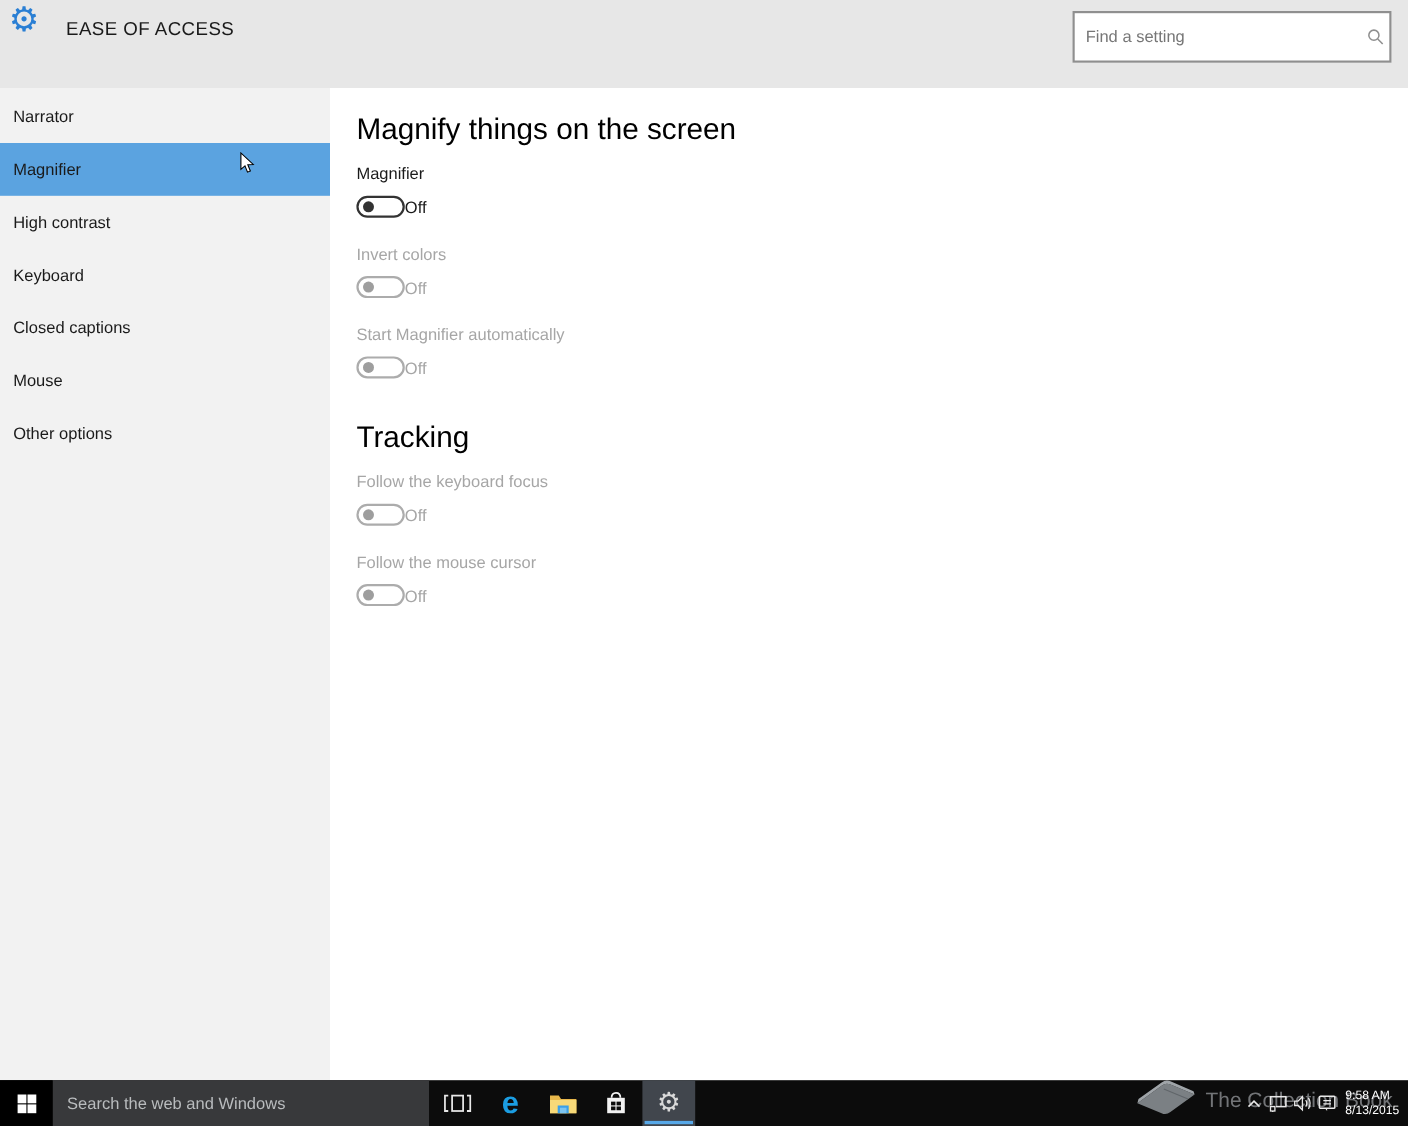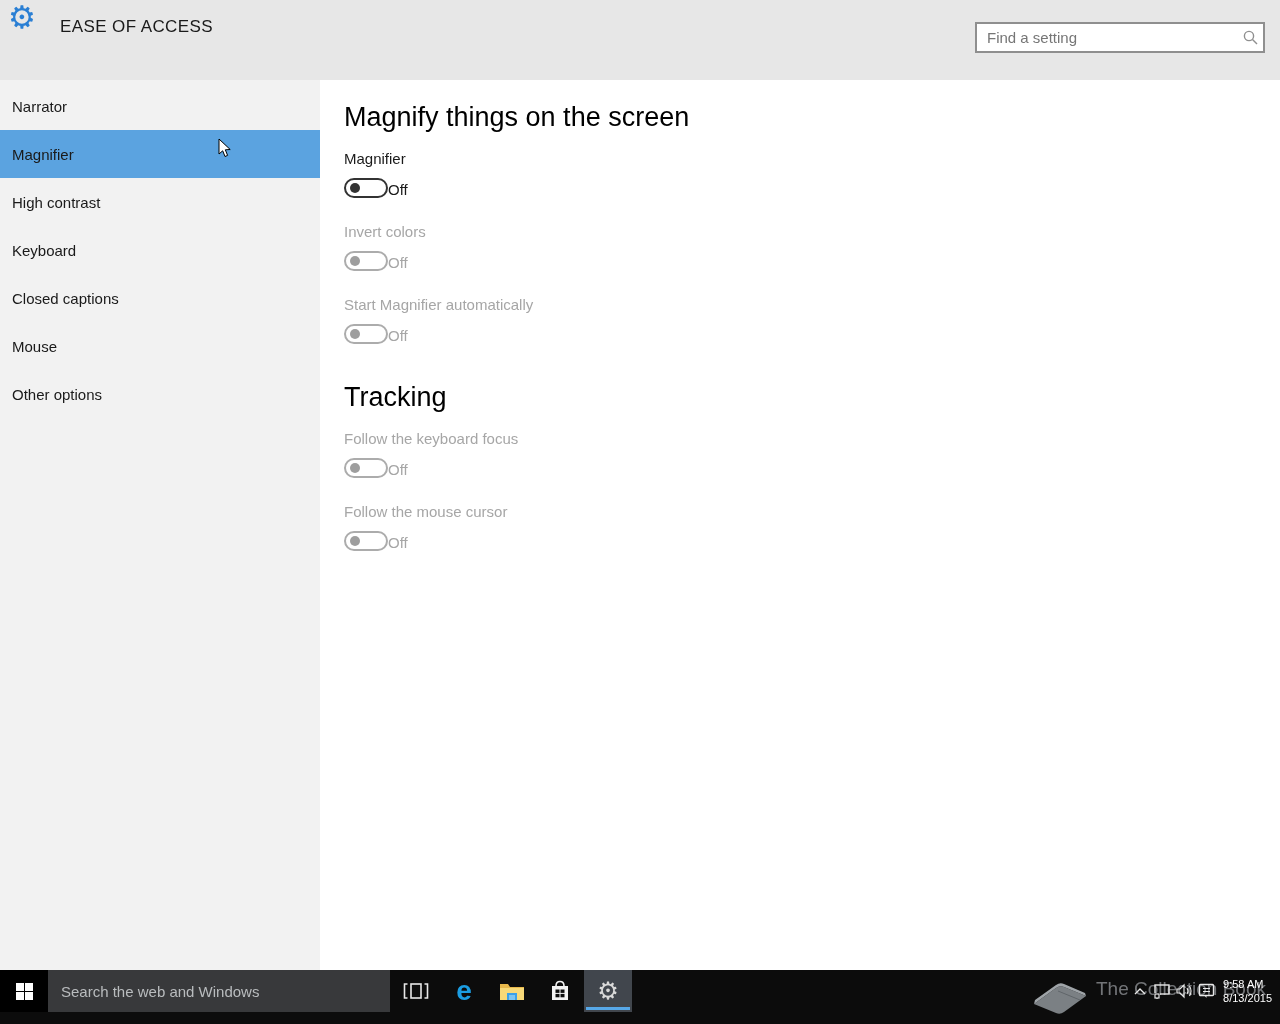--- a/index.html
+++ b/index.html
@@ -14,52 +14,52 @@
                  display:flex; align-items:center; justify-content:center; color:#1a1a1a; }
   .back-button svg { display:block; }
   .window-title { position:absolute; left:60px; top:8px; font-size:13px; color:#1a1a1a; }
   .caption-buttons { position:absolute; right:0; top:0; display:flex; }
   .caption-btn { width:46px; height:30px; display:flex; align-items:center; justify-content:center; color:#1a1a1a; }
   .caption-btn svg { display:block; }
 
   .header-row { position:relative; height:50px; }
   .gear-icon { position:absolute; left:8px; top:-4px; font-size:31px; color:#2a7fd4; line-height:44px; }
   .category-title { position:absolute; left:60px; top:17px; font-size:17px; color:#1a1a1a; letter-spacing:0.4px; }
-  .search-box { position:absolute; right:15px; top:22px; width:290px; height:31px; background:#fff;
+  .search-box { position:absolute; right:15px; top:10px; width:290px; height:47px; background:#fff;
                 border:2px solid #8f8f8f; display:flex; align-items:center; }
   .search-box input { flex:1; border:0; outline:0; background:transparent; font-size:15px; color:#767676;
                       padding:0 0 0 10px; font-family:inherit; }
   .search-box input::placeholder { color:#767676; opacity:1; }
   .search-glyph { width:26px; display:flex; align-items:center; justify-content:center; }
 
   
   .app-body { position:absolute; top:80px; left:0; width:1078px; height:902px; background:#fff; }
   .sidebar { position:absolute; left:0; top:0; width:320px; height:902px; background:#f2f2f2; padding-top:2px; }
   .nav-item { height:48px; display:flex; align-items:center; padding-left:12px; font-size:15px; color:#1a1a1a; cursor:default; }
   .nav-item.selected { background:#5ba3e0; }
 
-  .main { position:absolute; left:320px; top:0; width:960px; height:902px; background:#fff; padding:21px 0 0 24px; }
+  .main { position:absolute; left:300px; top:0; width:960px; height:902px; background:#fff; padding:21px 0 0 24px; }
   .group-heading { font-size:27px; font-weight:300; color:#000; line-height:32px; margin-bottom:17px; }
   .section-tracking { margin-top:37px; }
   .setting { margin-bottom:25px; }
   .setting-label { font-size:15px; color:#1a1a1a; margin-bottom:11px; }
   .toggle-row { display:flex; align-items:flex-end; }
   .toggle { position:relative; width:44px; height:20px; border:2px solid #333; border-radius:11px; background:#fff; }
   .toggle::after { content:""; position:absolute; left:4px; top:3px; width:10px; height:10px; border-radius:50%; background:#333; }
   .toggle-state { font-size:15px; color:#1a1a1a; }
   .setting.disabled .setting-label { color:#a6a6a6; }
   .setting.disabled .toggle { border-color:#acacac; }
   .setting.disabled .toggle::after { background:#9e9e9e; }
   .setting.disabled .toggle-state { color:#a6a6a6; }
 
   
   .cursor { position:absolute; left:218px; top:138px; z-index:50; pointer-events:none; }
 
   
-  .taskbar { position:absolute; left:0; bottom:0; width:1280px; height:54px; background:#0c0c0c; }
+  .taskbar { position:absolute; left:0; bottom:0; width:1280px; height:42px; background:#0c0c0c; }
   .start-button { position:absolute; left:0; top:0; width:48px; height:42px; background:#000;
                   display:flex; align-items:center; justify-content:center; }
   .win-logo { display:grid; grid-template-columns:8px 8px; grid-template-rows:8px 8px; gap:1px; }
   .win-logo span { background:#fff; }
   .task-search { position:absolute; left:48px; top:0; width:342px; height:42px; background:#38393b;
                  display:flex; align-items:center; }
   .task-search input { flex:1; border:0; outline:0; background:transparent; font-size:15px; color:#b9bcbe;
                        padding-left:13px; font-family:inherit; }
   .task-search input::placeholder { color:#b9bcbe; opacity:1; }
   .app-buttons { position:absolute; left:392px; top:0; display:flex; height:42px; }

